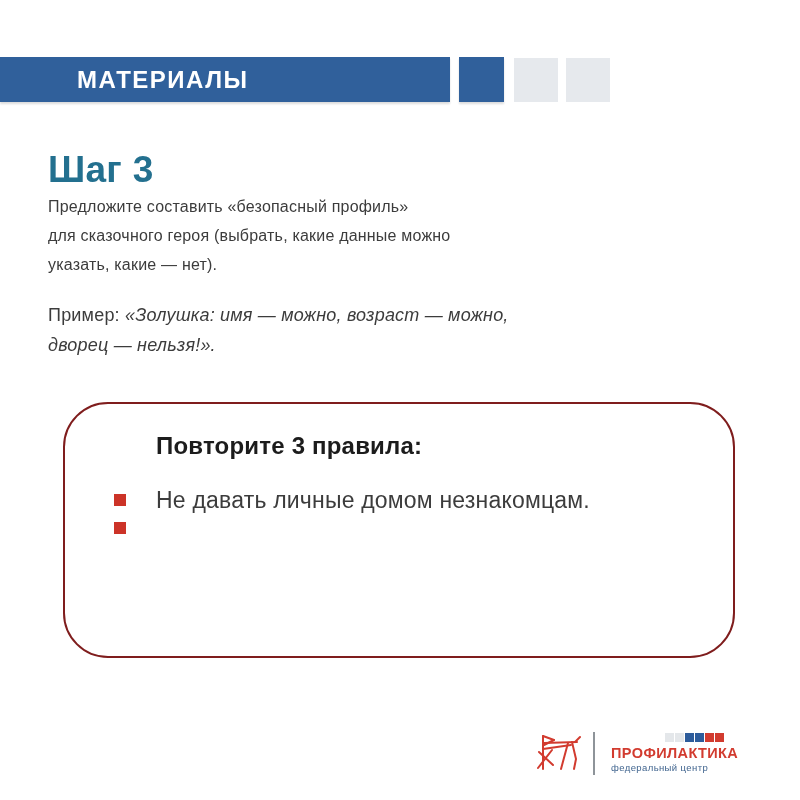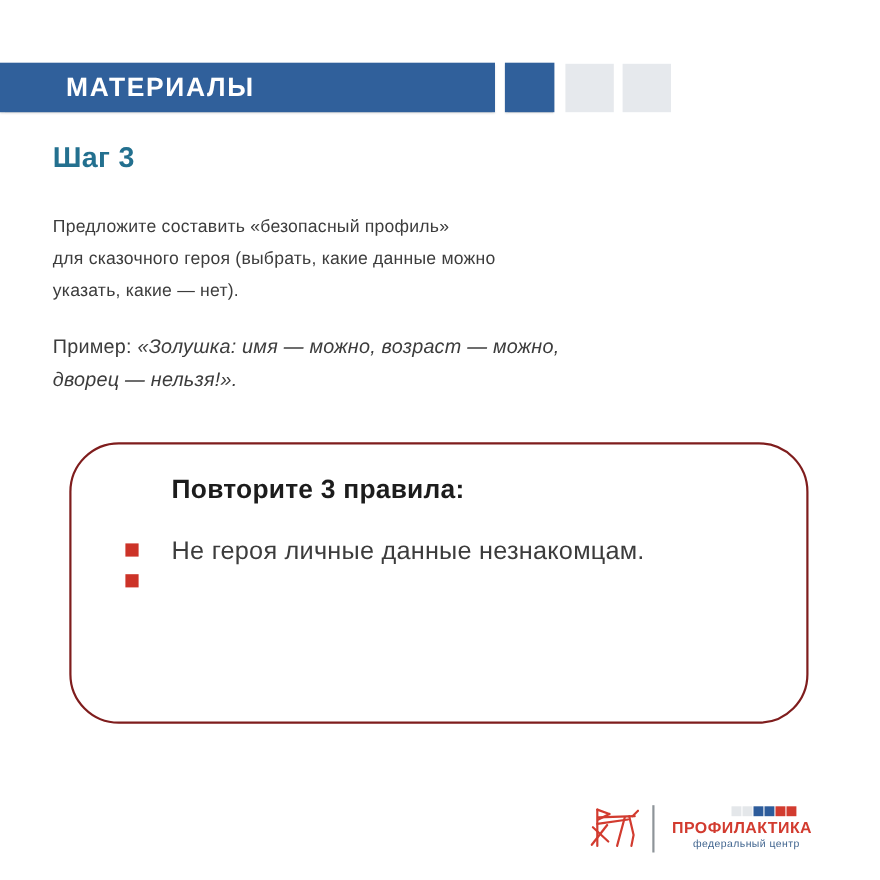--- a/index.html
+++ b/index.html
@@ -11,31 +11,31 @@
     font-family:"Liberation Sans","DejaVu Sans",sans-serif;
   }
   
   .title-bar{
     position:absolute;left:0;top:57px;width:450px;height:45px;
     background:#30609B;
     box-shadow:0 2px 2px rgba(0,0,0,0.14);
     display:flex;align-items:center;
   }
   .title-bar span{
-    padding-left:60px;color:#ffffff;font-weight:bold;
+    padding-left:77px;color:#ffffff;font-weight:bold;
     font-size:24px;letter-spacing:1.5px;
   }
   .hsq{position:absolute;top:57px;width:45px;height:45px;}
   .hsq.blue{left:459px;background:#30609B;box-shadow:0 2px 2px rgba(0,0,0,0.14);}
   .hsq.g1{left:514px;top:58px;width:44px;height:44px;background:#E6E9ED;}
   .hsq.g2{left:566px;top:58px;width:44px;height:44px;background:#E6E9ED;}
   
   .step{
-    position:absolute;left:48px;top:128px;
-    color:#23708F;font-size:26px;font-weight:bold;letter-spacing:0.3px;
+    position:absolute;left:48px;top:149px;
+    color:#23708F;font-size:37px;font-weight:bold;letter-spacing:0.3px;
   }
   .para{
     position:absolute;left:48px;top:192px;width:700px;
     color:#3C3C3C;font-size:16px;line-height:29px;letter-spacing:0.2px;
     white-space:pre-line;
   }
   .example{
     position:absolute;left:48px;top:300px;width:700px;
     color:#3C3C3C;font-size:18px;line-height:30px;letter-spacing:0.2px;
   }
@@ -71,21 +71,21 @@
     background:#8E9499;
   }
   .logo-text{position:absolute;left:611px;top:733px;width:116px;}
   .flag-row{display:flex;gap:1px;justify-content:flex-end;margin-right:3px;height:9px;}
   .flag-row span{width:9px;height:9px;display:inline-block;}
   .brand{
     margin-top:3px;color:#D23B2F;font-weight:bold;font-size:14.5px;
     letter-spacing:0.4px;white-space:nowrap;text-align:right;
   }
   .subtitle{
-    margin-top:1px;text-align:right;color:#41658F;font-size:9.5px;
+    margin-top:1px;text-align:left;color:#41658F;font-size:9.5px;
     letter-spacing:0.4px;
   }
 </style>
 </head>
 <body>
 
 <div class="page">
 
   <div class="title-bar">
     <span>МАТЕРИАЛЫ</span>
@@ -103,21 +103,21 @@
   <div class="example">
     <span>Пример: </span><span class="quote">«Золушка: имя — можно, возраст — можно,
 дворец — нельзя!».</span>
   </div>
 
   <div class="rules-box">
     <div class="rules-title">Повторите 3 правила:</div>
     <div class="rules-list">
         <div class="rule-item">
           <span class="rule-bullet" style="background: rgb(204, 51, 40);"></span>
-          <span class="rule-text">Не героя личные данные незнакомцам.</span>
+          <span class="rule-text">Не давать личные домом незнакомцам.</span>
         </div>
         <div class="rule-item">
           <span class="rule-bullet" style="background: rgb(204, 51, 40);"></span>
         </div>
       </div>
   </div>
 
   <svg class="logo-icon" width="46" height="44" viewBox="0 0 46 44" fill="none">
     <g stroke="#D23B2F" stroke-width="2" stroke-linecap="round">
       <path d="M8,7 L8,40"></path>

